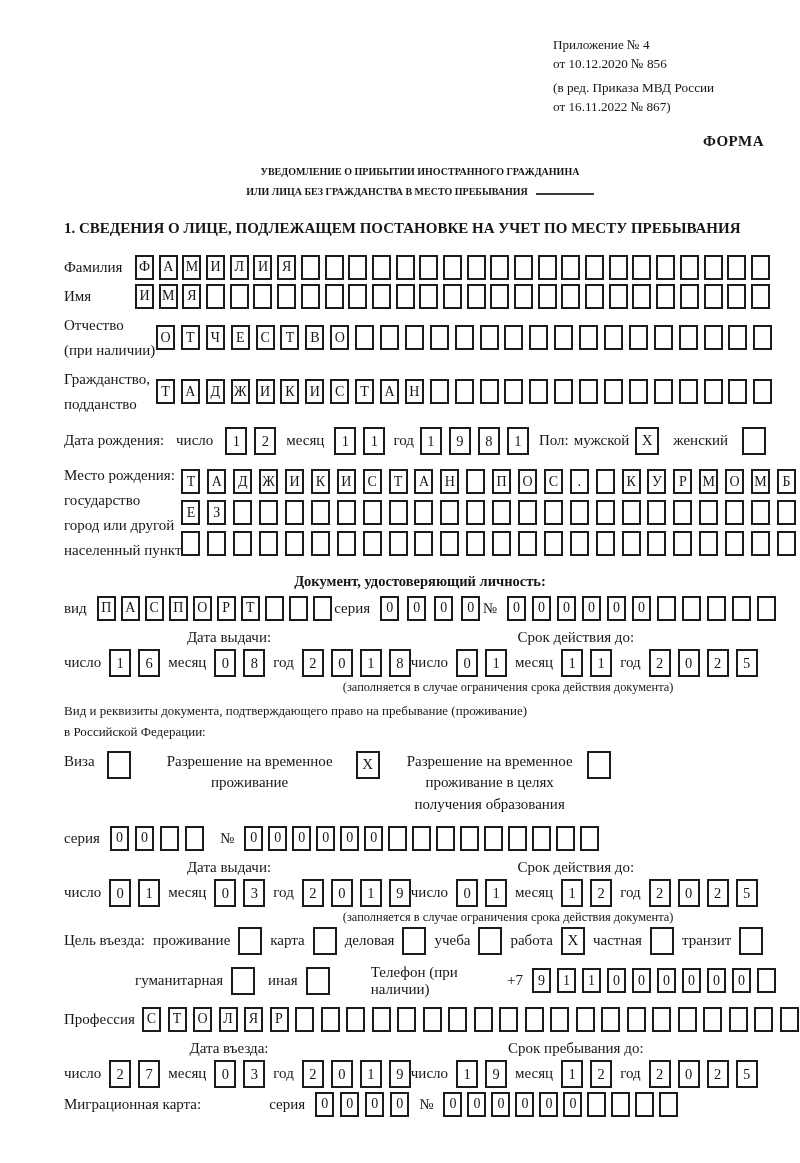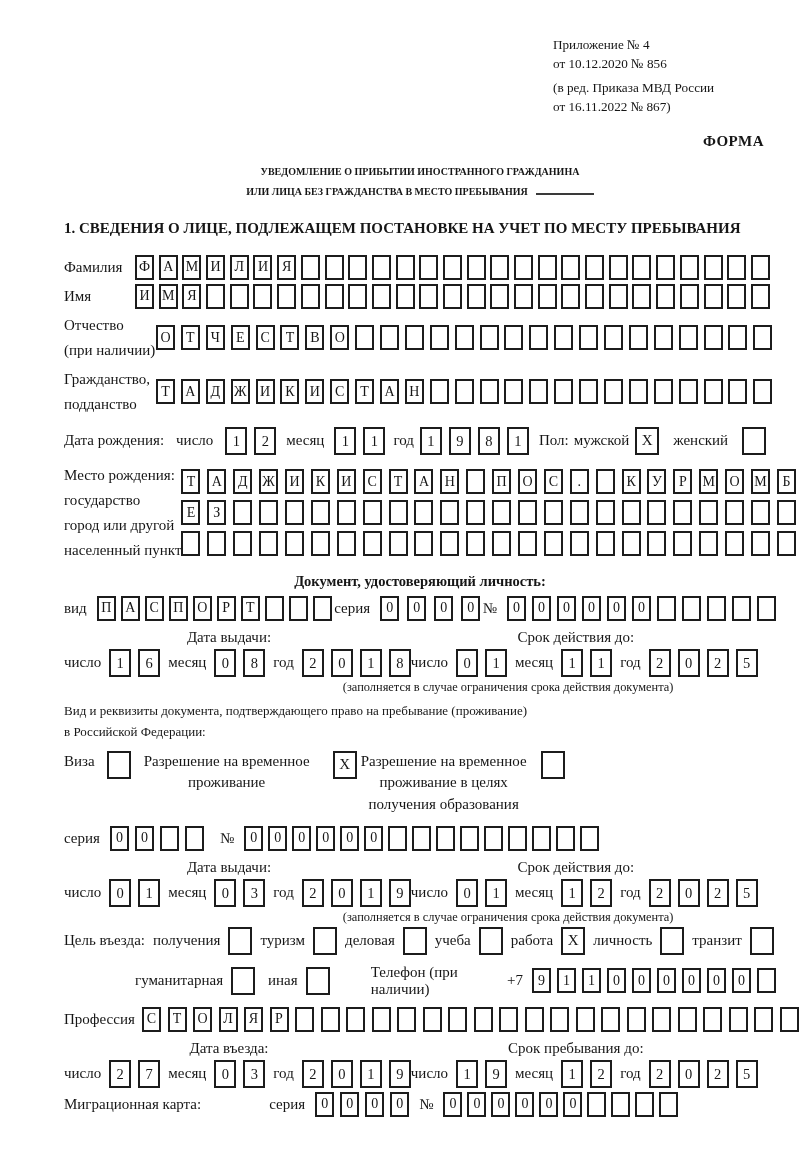--- a/index.html
+++ b/index.html
@@ -43,21 +43,21 @@
   .dgroup{flex:0 0 48%;}
   .dgroup.right{flex:1;}
   .dcap{font-size:15px;text-align:center;width:330px;margin-bottom:3px;}
   .dline{display:flex;align-items:center;gap:8px;font-size:15px;}
   .dcells{display:flex;gap:7px;}
   .dnote{font-size:12.4px;white-space:nowrap;margin-top:3px;margin-left:-68px;}
 
   .para{font-size:13px;line-height:1.6;margin-top:6px;}
 
   
-  .opts{display:flex;align-items:flex-start;margin:8px 0 10px 0;font-size:15px;gap:2px;}
+  .opts{display:flex;align-items:flex-start;margin:8px 0 10px 0;font-size:15px;gap:25px;}
   .opt{display:flex;align-items:flex-start;gap:12px;}
   .opt .t{line-height:1.45;}
   .opt .t.c2{width:188px;text-align:center;}
   .opt .t.c3{width:170px;text-align:center;}
 
   
   .purp{display:flex;align-items:center;gap:8px;font-size:15px;margin-bottom:9px;flex-wrap:nowrap;}
   .p-item{display:flex;align-items:center;gap:8px;white-space:nowrap;}
   .purp2{display:flex;align-items:center;gap:13px;font-size:15px;margin-left:71px;margin-bottom:9px;}
   .phone-gap{margin-left:28px;display:flex;align-items:center;gap:9px;}
@@ -529,41 +529,41 @@
             <span class="cell date">5</span>
           </span>
       </div>
       <div class="dnote">(заполняется в случае ограничения срока действия документа)</div>
     </div>
   </div>
 
   <div class="purp">
     <span>Цель въезда:</span>
     <span class="p-item">
-      <span>получения</span>
+      <span>проживание</span>
         <span class="cb"></span>
     </span>
     <span class="p-item">
-      <span>туризм</span>
+      <span>карта</span>
         <span class="cb"></span>
     </span>
     <span class="p-item">
       <span>деловая</span>
         <span class="cb"></span>
     </span>
     <span class="p-item">
       <span>учеба</span>
         <span class="cb"></span>
     </span>
     <span class="p-item">
       <span>работа</span>
         <span class="cb">X</span>
     </span>
     <span class="p-item">
-      <span>личность</span>
+      <span>частная</span>
         <span class="cb"></span>
     </span>
     <span class="p-item">
       <span>транзит</span>
         <span class="cb"></span>
     </span>
   </div>
 
   <div class="purp2">
     <span class="p-item">

